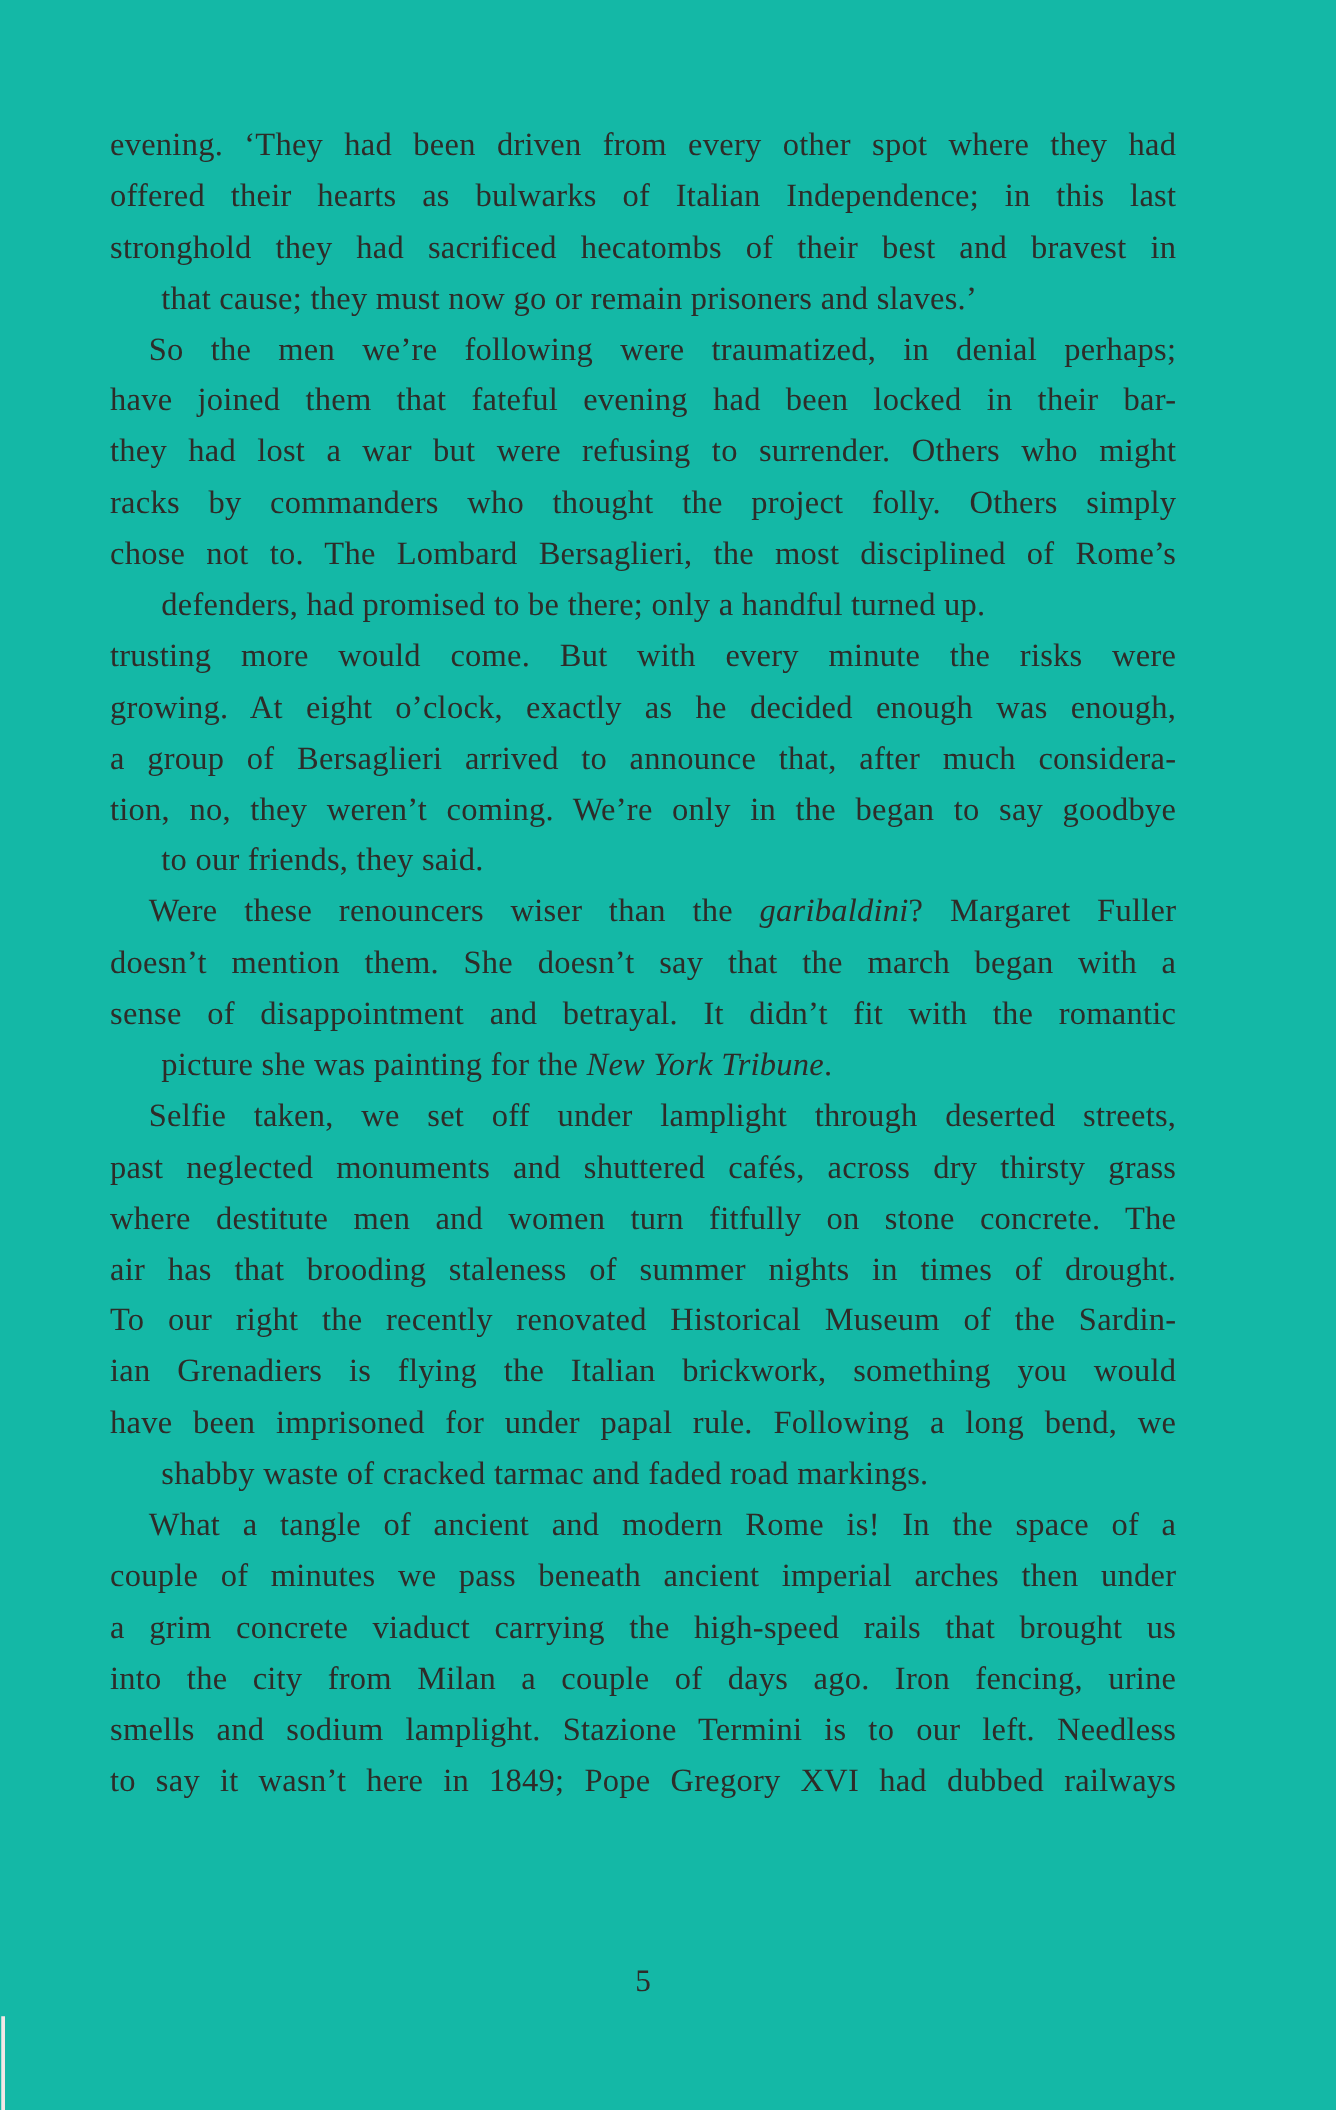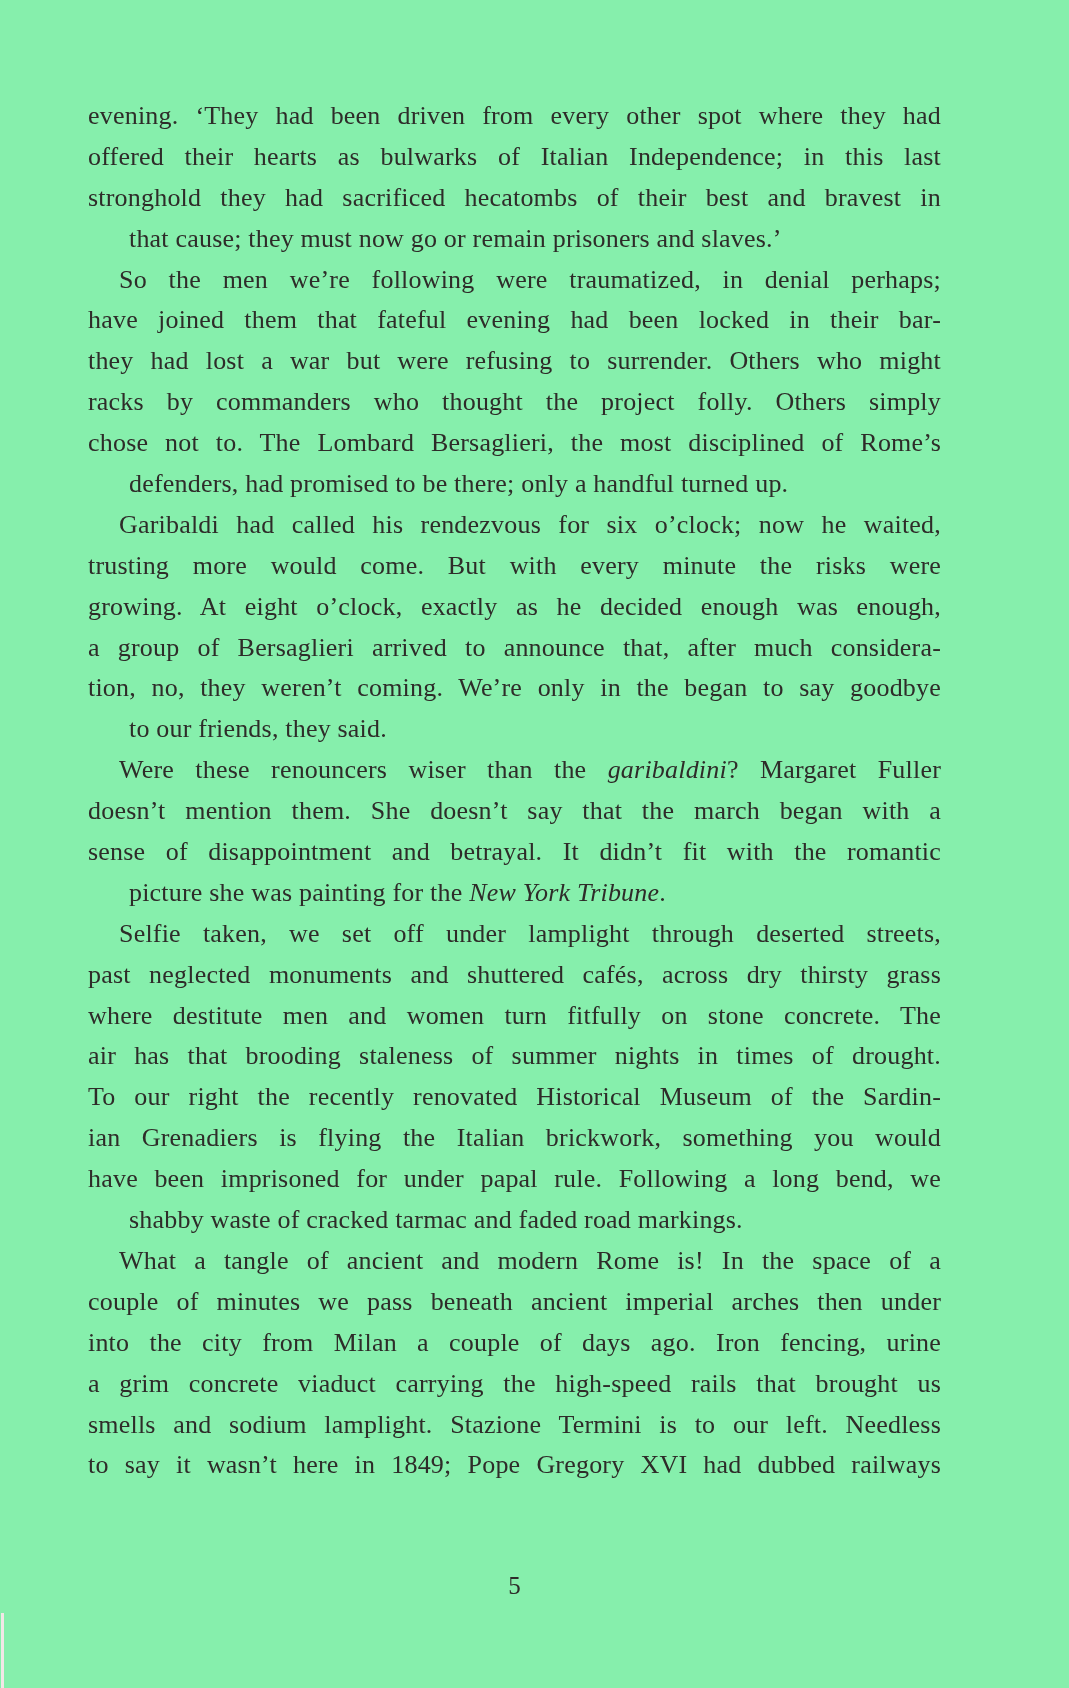--- a/index.html
+++ b/index.html
@@ -10,21 +10,21 @@
   body {
     width: 1069px;
     height: 1688px;
     position: relative;
     overflow: hidden;
     font-family: "Liberation Serif", serif;
   }
   .page {
     position: absolute;
     inset: 0;
-    background: #86efac;
+    background: #14b8a6;
   }
   .text-block {
     position: absolute;
     left: 88px;
     top: 96px;
     width: 853px;
     color: #2e2c29;
     font-size: 26px;
   }
   .line {
@@ -70,40 +70,39 @@
       <div class="line"><span>evening. ‘They had been driven from every other spot where they had</span></div>
       <div class="line"><span>offered their hearts as bulwarks of Italian Independence; in this last</span></div>
       <div class="line"><span>stronghold they had sacrificed hecatombs of their best and bravest in</span></div>
       <div class="line end"><span>that cause; they must now go or remain prisoners and slaves.’</span></div>
       <div class="line indent"><span>So the men we’re following were traumatized, in denial perhaps;</span></div>
       <div class="line"><span>have joined them that fateful evening had been locked in their bar-</span></div>
       <div class="line"><span>they had lost a war but were refusing to surrender. Others who might</span></div>
       <div class="line"><span>racks by commanders who thought the project folly. Others simply</span></div>
       <div class="line"><span>chose not to. The Lombard Bersaglieri, the most disciplined of Rome’s</span></div>
       <div class="line end"><span>defenders, had promised to be there; only a handful turned up.</span></div>
-      <div class="line indent"><span>Garibaldi had called his rendezvous for six o’clock; now he waited,</span></div>
       <div class="line"><span>trusting more would come. But with every minute the risks were</span></div>
       <div class="line"><span>growing. At eight o’clock, exactly as he decided enough was enough,</span></div>
       <div class="line"><span>a group of Bersaglieri arrived to announce that, after much considera-</span></div>
       <div class="line"><span>tion, no, they weren’t coming. We’re only in the began to say goodbye</span></div>
       <div class="line end"><span>to our friends, they said.</span></div>
       <div class="line indent"><span>Were these renouncers wiser than the </span><i>garibaldini</i><span>? Margaret Fuller</span></div>
       <div class="line"><span>doesn’t mention them. She doesn’t say that the march began with a</span></div>
       <div class="line"><span>sense of disappointment and betrayal. It didn’t fit with the romantic</span></div>
       <div class="line end"><span>picture she was painting for the </span><i>New York Tribune</i><span>.</span></div>
       <div class="line indent"><span>Selfie taken, we set off under lamplight through deserted streets,</span></div>
       <div class="line"><span>past neglected monuments and shuttered cafés, across dry thirsty grass</span></div>
       <div class="line"><span>where destitute men and women turn fitfully on stone concrete. The</span></div>
       <div class="line"><span>air has that brooding staleness of summer nights in times of drought.</span></div>
       <div class="line"><span>To our right the recently renovated Historical Museum of the Sardin-</span></div>
       <div class="line"><span>ian Grenadiers is flying the Italian brickwork, something you would</span></div>
       <div class="line"><span>have been imprisoned for under papal rule. Following a long bend, we</span></div>
       <div class="line end"><span>shabby waste of cracked tarmac and faded road markings.</span></div>
       <div class="line indent"><span>What a tangle of ancient and modern Rome is! In the space of a</span></div>
       <div class="line"><span>couple of minutes we pass beneath ancient imperial arches then under</span></div>
+      <div class="line"><span>a grim concrete viaduct carrying the high-speed rails that brought us</span></div>
       <div class="line"><span>into the city from Milan a couple of days ago. Iron fencing, urine</span></div>
-      <div class="line"><span>a grim concrete viaduct carrying the high-speed rails that brought us</span></div>
       <div class="line"><span>smells and sodium lamplight. Stazione Termini is to our left. Needless</span></div>
       <div class="line"><span>to say it wasn’t here in 1849; Pope Gregory XVI had dubbed railways</span></div>
     </div>
   <div class="page-number">5</div>
   <div class="scan-edge-line"></div>
 </div>
 
 </body></html>

